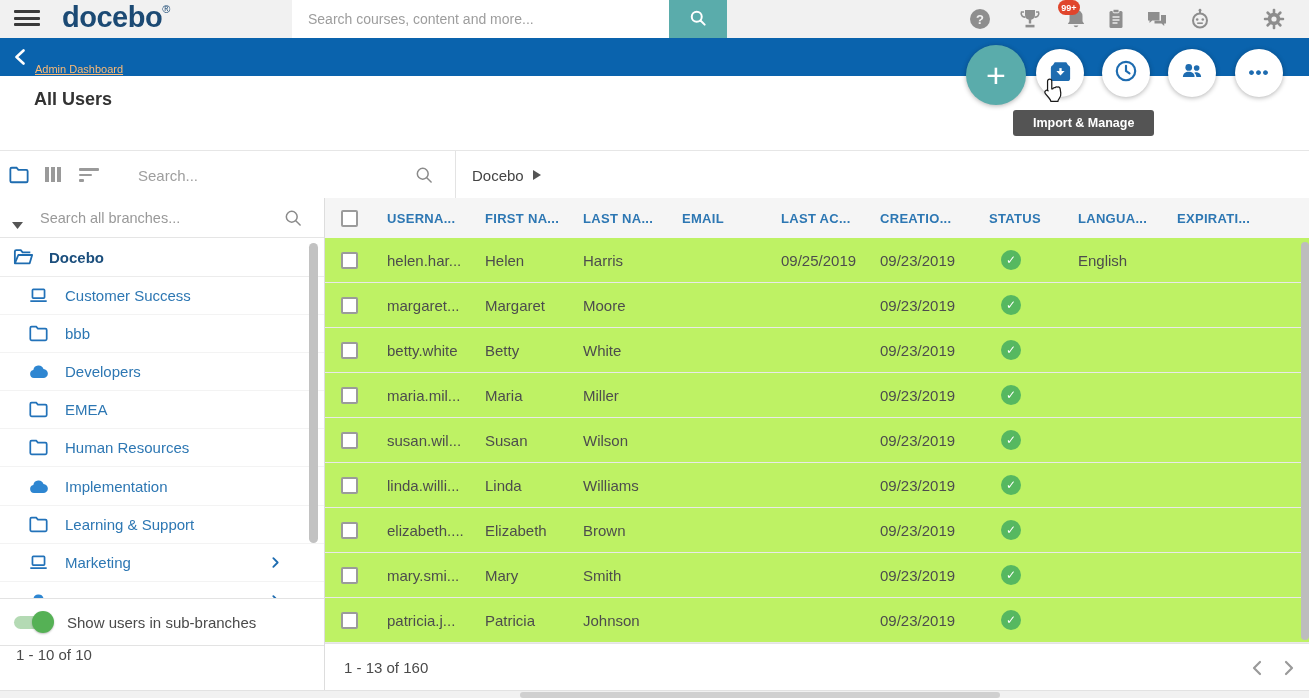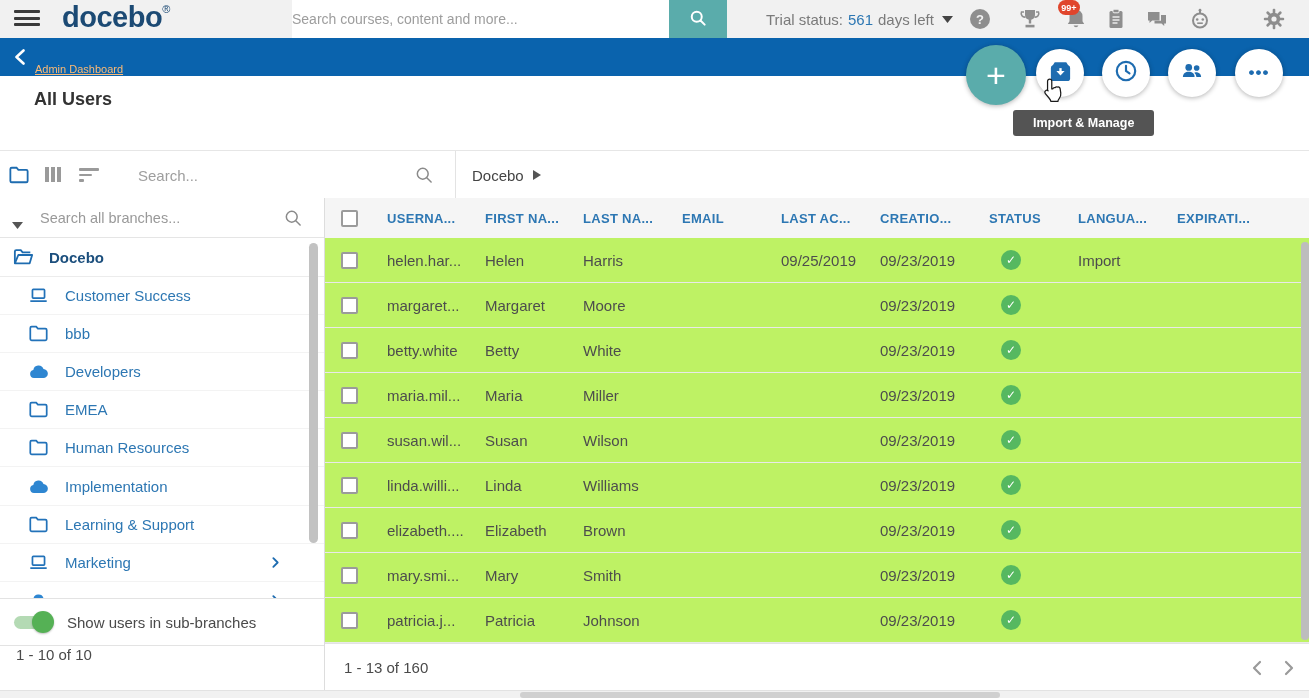--- a/index.html
+++ b/index.html
@@ -7,21 +7,21 @@
   body { font-family:"Liberation Sans","DejaVu Sans",sans-serif; }
   .app { position:relative; width:1309px; height:698px; overflow:hidden; background:#fff; }
 
   
   .topbar { position:absolute; left:0; top:0; width:1309px; height:38px; background:#f1f1f1; }
   .hamburger { position:absolute; left:14px; top:10px; width:26px; height:18px; cursor:pointer; }
   .hamburger i { display:block; height:3px; background:#3a3a3a; margin-bottom:3.5px; border-radius:1px; }
   .logo { position:absolute; left:62px; top:1px; font-size:29px; font-weight:700; color:#1c4a74; letter-spacing:-0.5px; }
   .logo .reg { font-size:11px; vertical-align:14px; font-weight:400; }
   .gsearch { position:absolute; left:292px; top:0; width:435px; height:38px; display:flex; }
-  .gsearch input { flex:1; border:none; outline:none; background:#fff; padding:0 0; font-size:14px; color:#444; font-family:inherit; }
+  .gsearch input { flex:1; border:none; outline:none; background:#fff; padding:0 16px; font-size:14px; color:#444; font-family:inherit; }
   .gsearch input::placeholder { color:#9d9d9d; }
   .gsearch-btn { width:58px; height:38px; background:#5aacab; border:none; display:flex; align-items:center; justify-content:center; cursor:pointer; }
   .trial { position:absolute; left:766px; top:0; height:38px; display:flex; align-items:center; gap:5px; font-size:15px; cursor:pointer; }
   .trial .tlabel, .trial .tsuffix { color:#7a7a7a; }
   .trial .tvalue { color:#2d77b3; }
   .trial svg { margin-left:3px; }
   .tb-icon { position:absolute; top:7px; width:24px; height:24px; cursor:pointer; }
   .tb-help{left:968px;} .tb-trophy{left:1018px;} .tb-bell{left:1064px;} .tb-clip{left:1104px;} .tb-chat{left:1145px;} .tb-robot{left:1188px;} .tb-gear{left:1262px;}
   .badge { position:absolute; left:1058px; top:0px; min-width:22px; height:15px; background:#e0452c; color:#fff; font-size:9px; font-weight:700; border-radius:8px; display:flex; align-items:center; justify-content:center; padding:0 3px; z-index:3; }
 
@@ -111,28 +111,20 @@
     <div class="logo"><span>docebo</span><span class="reg">®</span></div>
     <div class="gsearch">
       <input type="text" placeholder="Search courses, content and more..." style="">
       <button class="gsearch-btn">
         <span><svg width="20" height="20" viewBox="0 0 24 24">
               <circle cx="10.5" cy="10.5" r="6" fill="none" stroke="#fff" stroke-width="2.4"></circle>
               <line x1="15" y1="15" x2="20" y2="20" stroke="#fff" stroke-width="2.4" stroke-linecap="round"></line>
             </svg></span>
       </button>
     </div>
-    <div class="trial">
-      <span class="tlabel">Trial status:</span>
-      <span class="tvalue">561</span>
-      <span class="tsuffix">days left</span>
-      <svg width="11" height="7" viewBox="0 0 11 7">
-          <path d="M0 0h11L5.5 7z" fill="#444"></path>
-        </svg>
-    </div>
     <div class="tb-icon tb-help"><svg width="24" height="24" viewBox="0 0 24 24">
           <circle cx="12" cy="12" r="10" fill="#8e8e8e"></circle>
           <text x="12" y="16.5" text-anchor="middle" font-size="13" font-weight="bold" fill="#f1f1f1" font-family="sans-serif">?</text>
         </svg></div>
     <div class="tb-icon tb-trophy"><svg width="24" height="24" viewBox="0 0 24 24" fill="#8e8e8e">
           <path d="M7 3h10v5a5 5 0 0 1-10 0z"></path>
           <path d="M6 5H3.5a3.6 3.6 0 0 0 4 5" fill="none" stroke="#8e8e8e" stroke-width="1.6"></path>
           <path d="M18 5h2.5a3.6 3.6 0 0 1-4 5" fill="none" stroke="#8e8e8e" stroke-width="1.6"></path>
           <rect x="10.8" y="12.3" width="2.4" height="4.2"></rect>
           <path d="M7.5 17.8h9v2.6h-9z"></path>
@@ -388,21 +380,21 @@
           <div class="cell ckcell">
             <span class="checkbox"></span>
           </div>
           <div class="cell">helen.har...</div>
           <div class="cell">Helen</div>
           <div class="cell">Harris</div>
           <div class="cell"></div>
           <div class="cell">09/25/2019</div>
           <div class="cell">09/23/2019</div>
           <div class="cell"><span class="statusok">✓</span></div>
-          <div class="cell">Import</div>
+          <div class="cell">English</div>
           <div class="cell"></div>
         </div>
         <div class="trow">
           <div class="cell ckcell">
             <span class="checkbox"></span>
           </div>
           <div class="cell">margaret...</div>
           <div class="cell">Margaret</div>
           <div class="cell">Moore</div>
           <div class="cell"></div>

